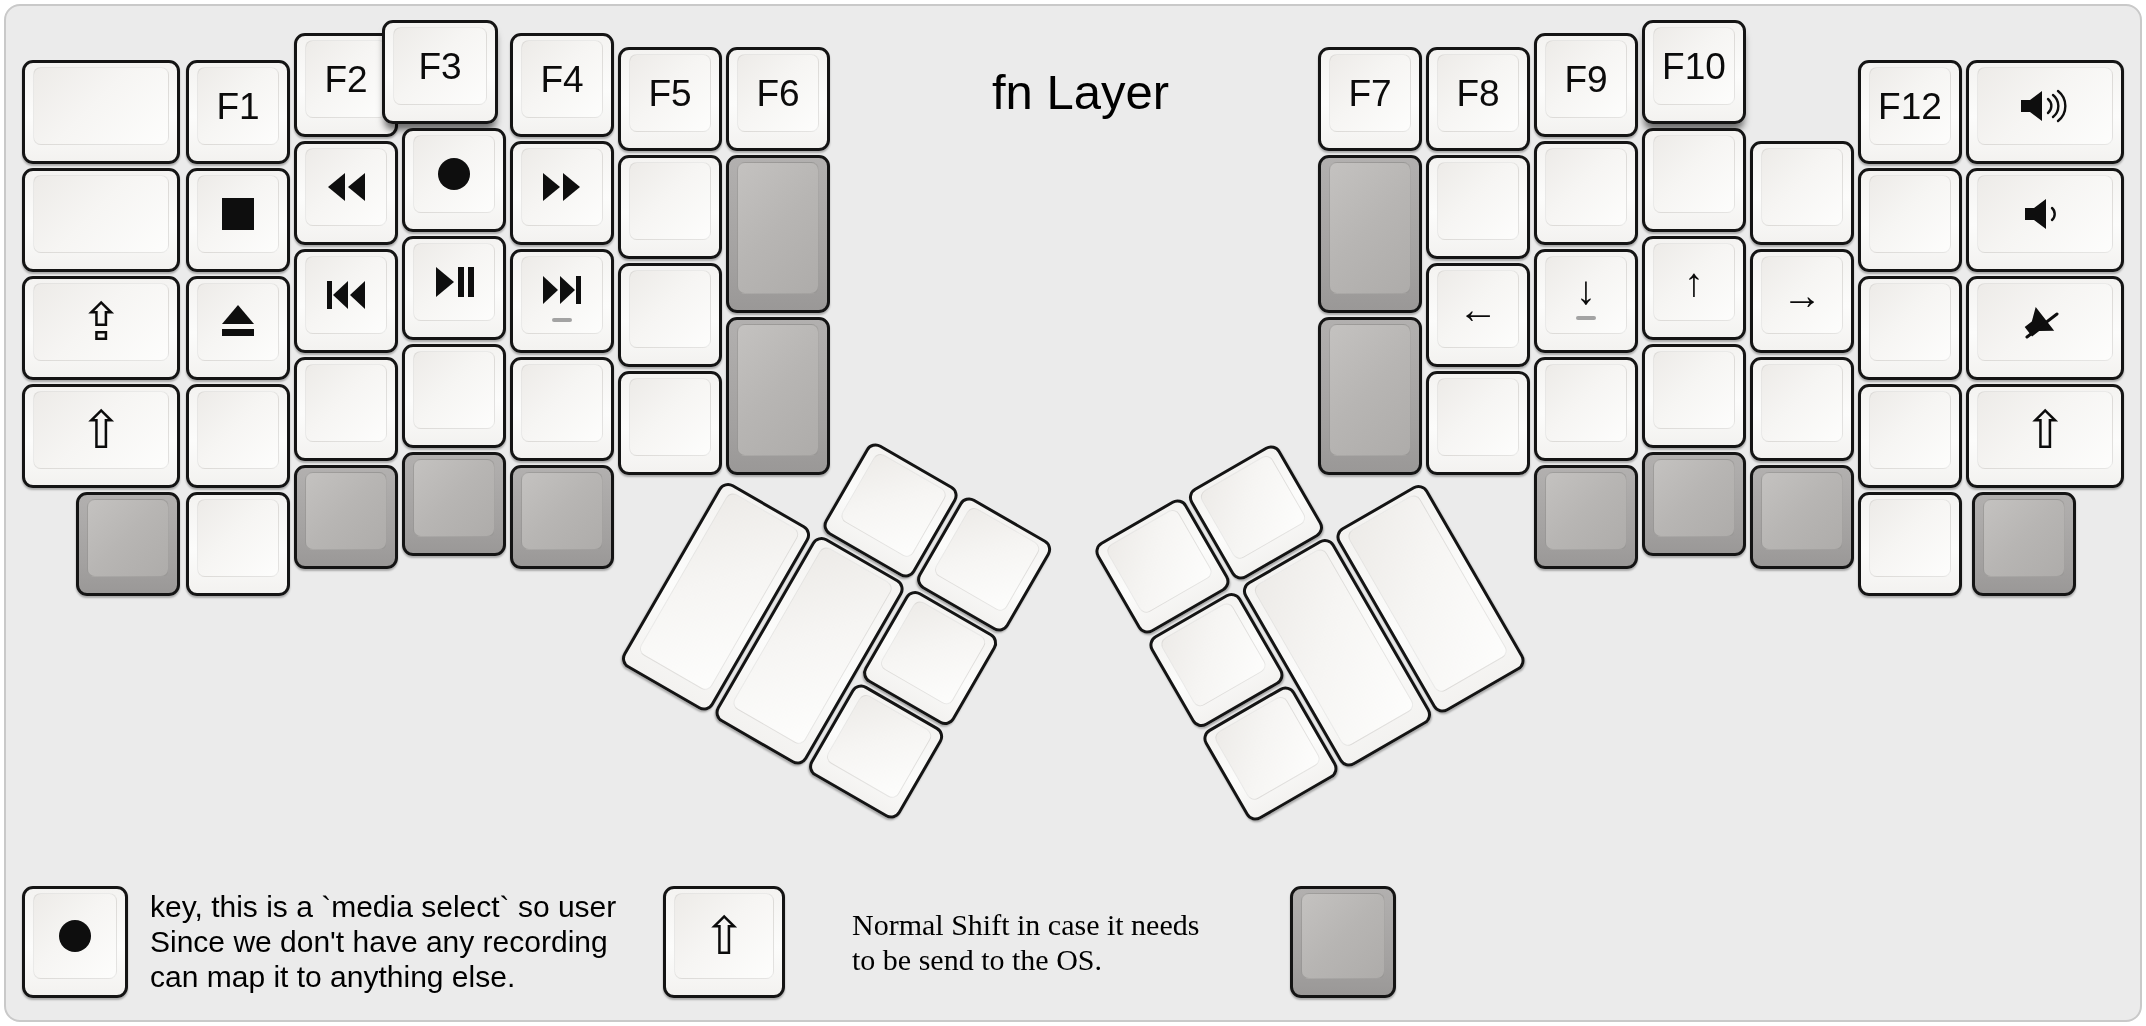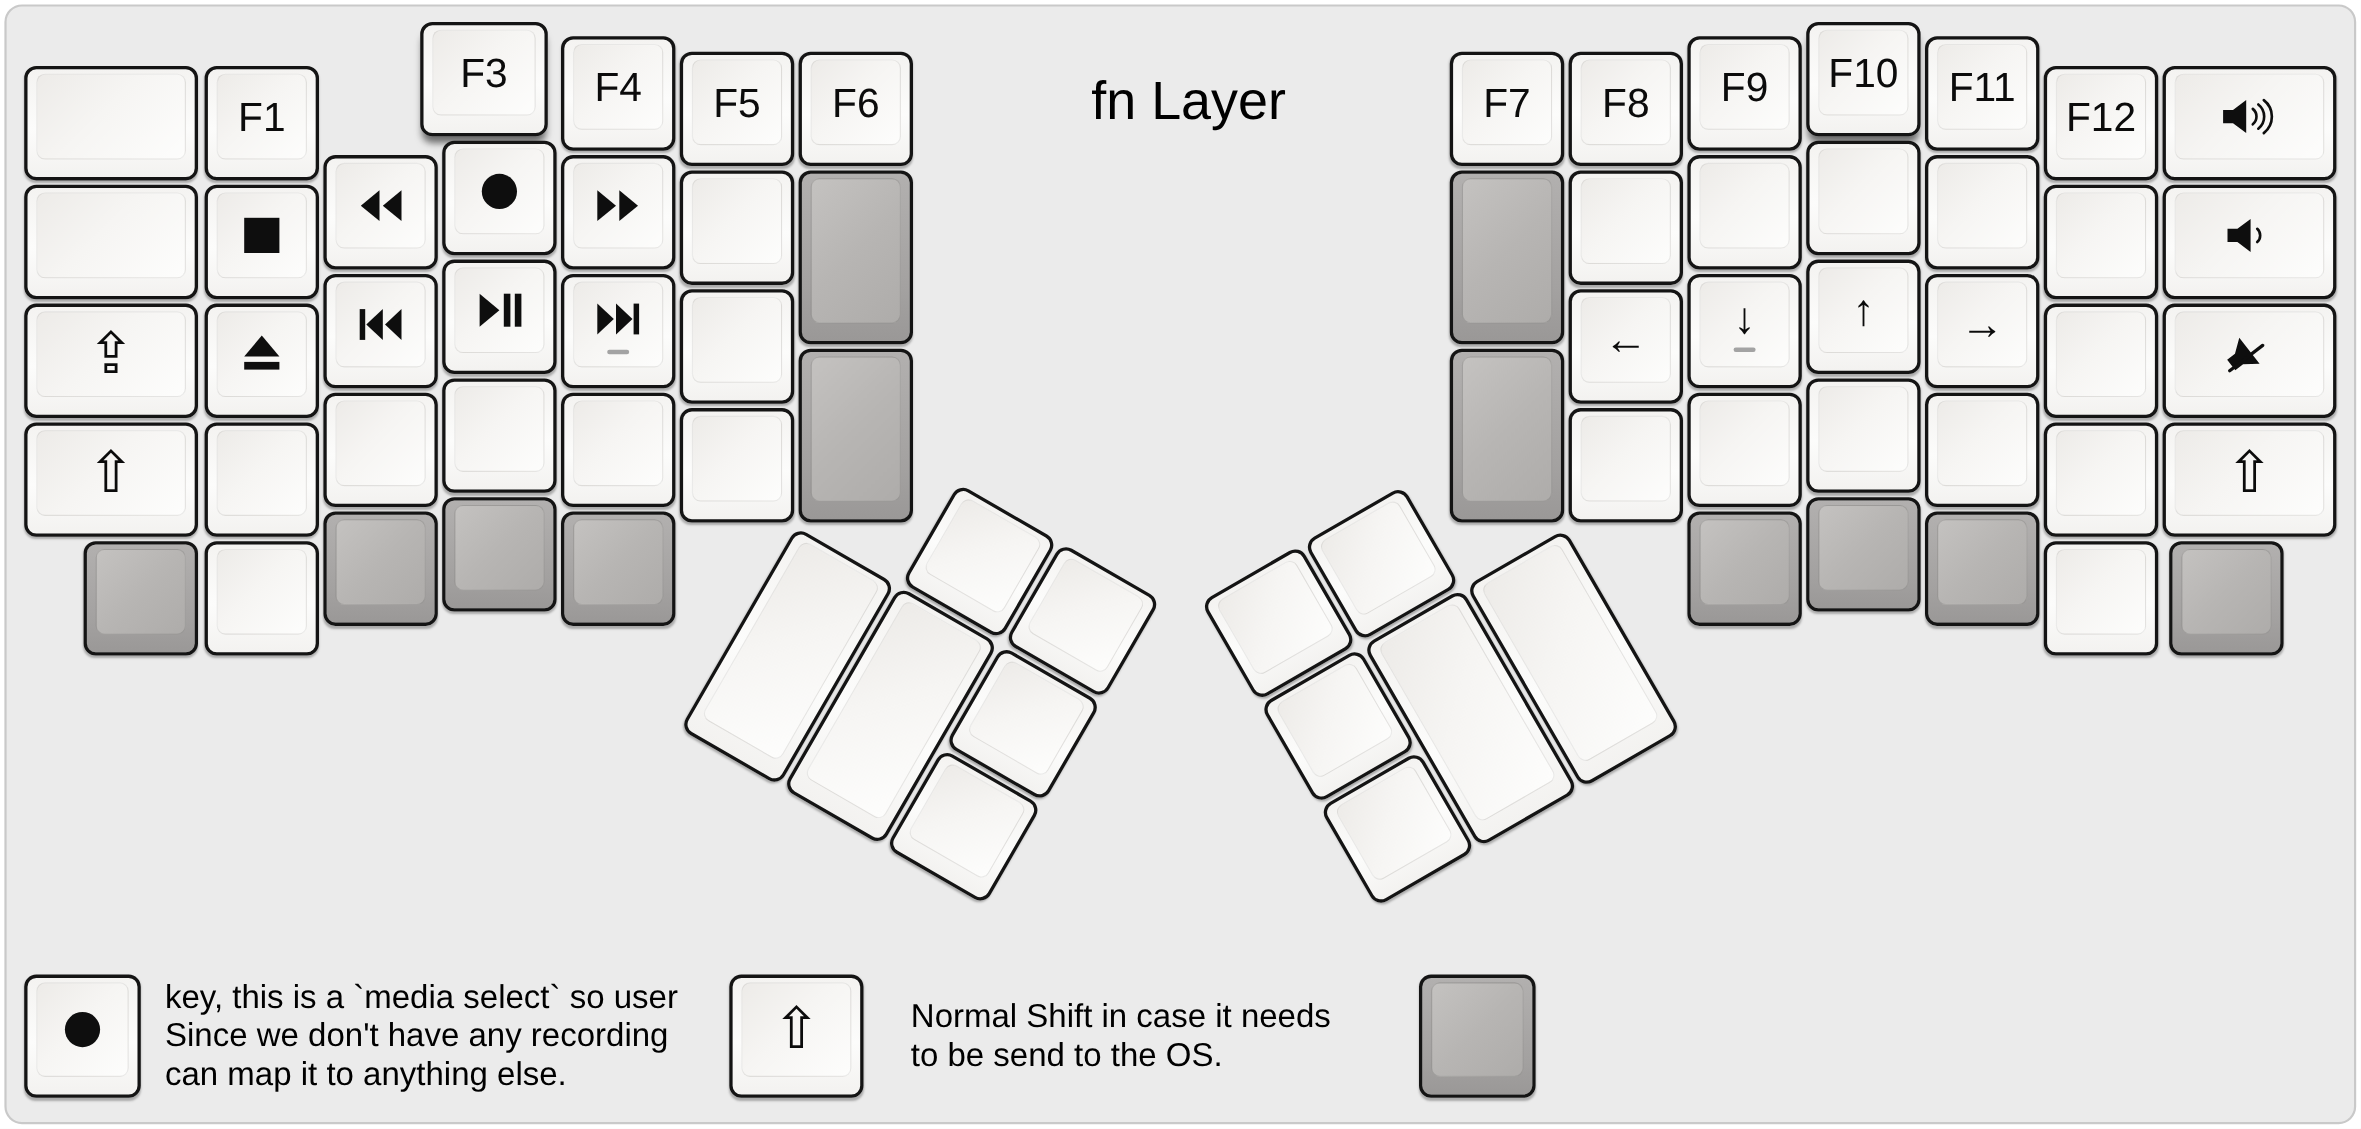--- a/index.html
+++ b/index.html
@@ -24,21 +24,21 @@
   .klabel.shift-glyph{font-size:52px;}
   .klabel.arrow-glyph{font-size:40px;}
   .kicon svg{display:block;}
   .kicon .f{fill:#0e0e0e;}
   .kicon .s{fill:none;stroke:#0e0e0e;stroke-width:2.4;stroke-linecap:round;}
   .homing{width:20px;height:4px;border-radius:2px;background:#a3a3a3;margin-top:6px;}
   .cluster{position:absolute;width:0;height:0;transform-origin:0 0;}
   .legend-text{position:absolute;font-size:30px;line-height:35px;color:#000;}
   #lkey1,#lkey2,#lkey3{position:absolute;}
   #ltext1{left:150px;top:889px;}
-  #ltext2{left:828px;top:907px;}
+  #ltext2{left:852px;top:907px;font-family:Liberation Serif, serif;}
   #ltext3{left:1420px;top:889px;}
 </style>
 </head>
 <body>
 
 <div class="canvas">
   <div class="frame"></div>
   <div class="page-title">fn Layer</div>
   <div class="board" id="board">
       <div class="key white" style="left: 22px; top: 60px; width: 158px; height: 104px;">
@@ -83,20 +83,25 @@
             </svg>
           </span>
         </div>
       </div>
       <div class="key white" style="left: 186px; top: 384px; width: 104px; height: 104px;">
         <div class="keytop"></div>
       </div>
       <div class="key white" style="left: 186px; top: 492px; width: 104px; height: 104px;">
         <div class="keytop"></div>
       </div>
+      <div class="key white" style="left: 294px; top: 33px; width: 104px; height: 104px;">
+        <div class="keytop">
+          <span class="klabel">F2</span>
+        </div>
+      </div>
       <div class="key white" style="left: 294px; top: 141px; width: 104px; height: 104px;">
         <div class="keytop">
           <span class="kicon">
             <svg width="44" height="44" viewBox="0 0 44 44">
               <path class="f" d="M21 8 L4 22 L21 36 Z"></path>
               <path class="f" d="M41 8 L24 22 L41 36 Z"></path>
             </svg>
           </span>
         </div>
       </div>
@@ -264,25 +269,20 @@
       <div class="key white" style="left: 1642px; top: 236px; width: 104px; height: 104px;">
         <div class="keytop">
           <span class="klabel arrow-glyph">↑</span>
         </div>
       </div>
       <div class="key white" style="left: 1642px; top: 344px; width: 104px; height: 104px;">
         <div class="keytop"></div>
       </div>
       <div class="key gray" style="left: 1642px; top: 452px; width: 104px; height: 104px;">
         <div class="keytop"></div>
-      </div>
-      <div class="key white" style="left: 1750px; top: 33px; width: 104px; height: 104px;">
-        <div class="keytop">
-          <span class="klabel">F11</span>
-        </div>
       </div>
       <div class="key white" style="left: 1750px; top: 141px; width: 104px; height: 104px;">
         <div class="keytop"></div>
       </div>
       <div class="key white" style="left: 1750px; top: 249px; width: 104px; height: 104px;">
         <div class="keytop">
           <span class="klabel arrow-glyph">→</span>
         </div>
       </div>
       <div class="key white" style="left: 1750px; top: 357px; width: 104px; height: 104px;">

